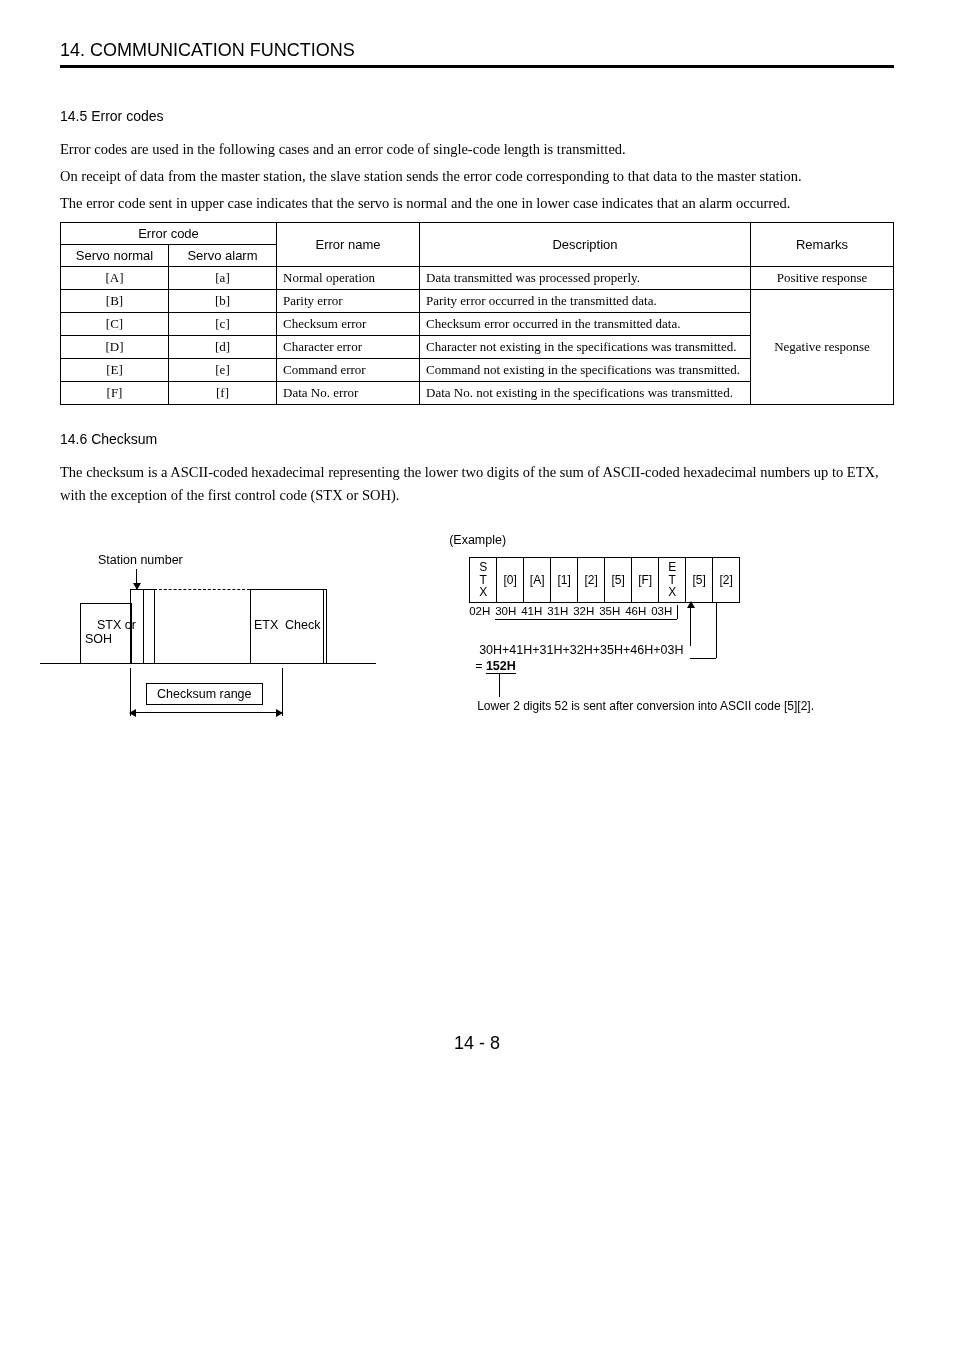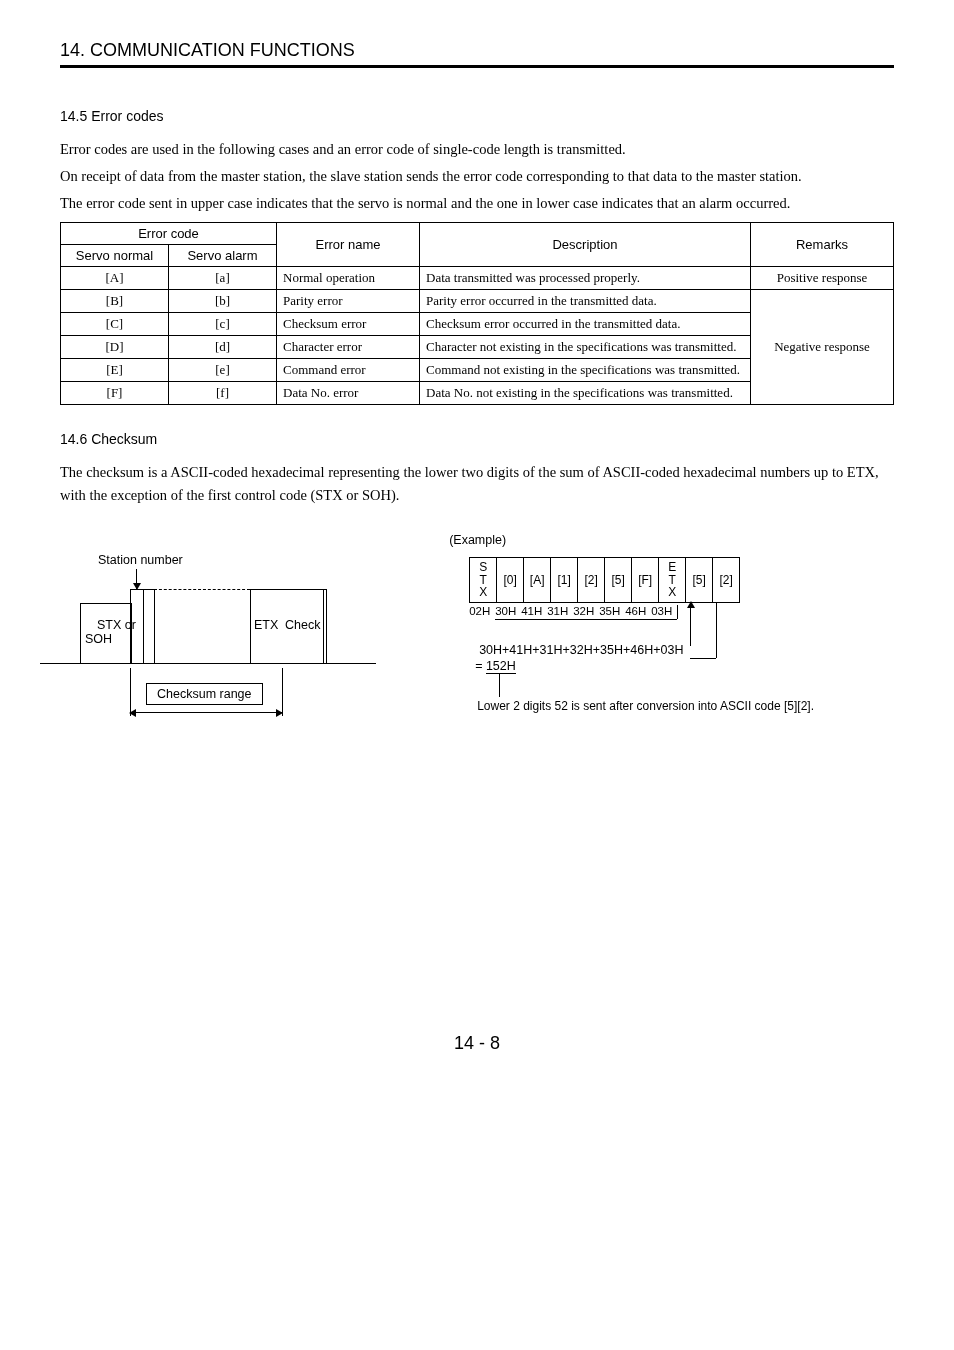--- a/index.html
+++ b/index.html
@@ -256,21 +256,21 @@
           <div class="hex-cell">35H</div>
           <div class="hex-cell">46H</div>
           <div class="hex-cell">03H</div>
         </div>
 
       <div class="h-line" style="left:46px; top:86px; width:182px;"></div>
       <div class="v-line" style="left:228px; top:72px; height:14px;"></div>
       <div class="v-line arrow-up" style="left:241px; top:69px; height:44px;"></div>
 
       <div class="lbl" style="left:30px; top:110px;">30H+41H+31H+32H+35H+46H+03H</div>
-      <div class="lbl" style="left:26px; top:126px;">= <span style="border-bottom:1px solid #000; padding-bottom:0;">152H</span></div>
+      <div class="lbl" style="left:26px; top:126px;">= <span style="border-bottom:1px solid #000; padding-bottom:0;font-weight:bold;">152H</span></div>
 
       <div class="lbl" style="left:28px; top:166px; font-size:12px;">Lower 2 digits 52 is sent after conversion into ASCII code [5][2].</div>
 
       <div class="v-line" style="left:50px; top:140px; height:24px;"></div>
       <div class="v-line" style="left:267px; top:69px; height:56px;"></div>
       <div class="h-line" style="left:241px; top:125px; width:26px;"></div>
     </div>
 
   </div>
 

